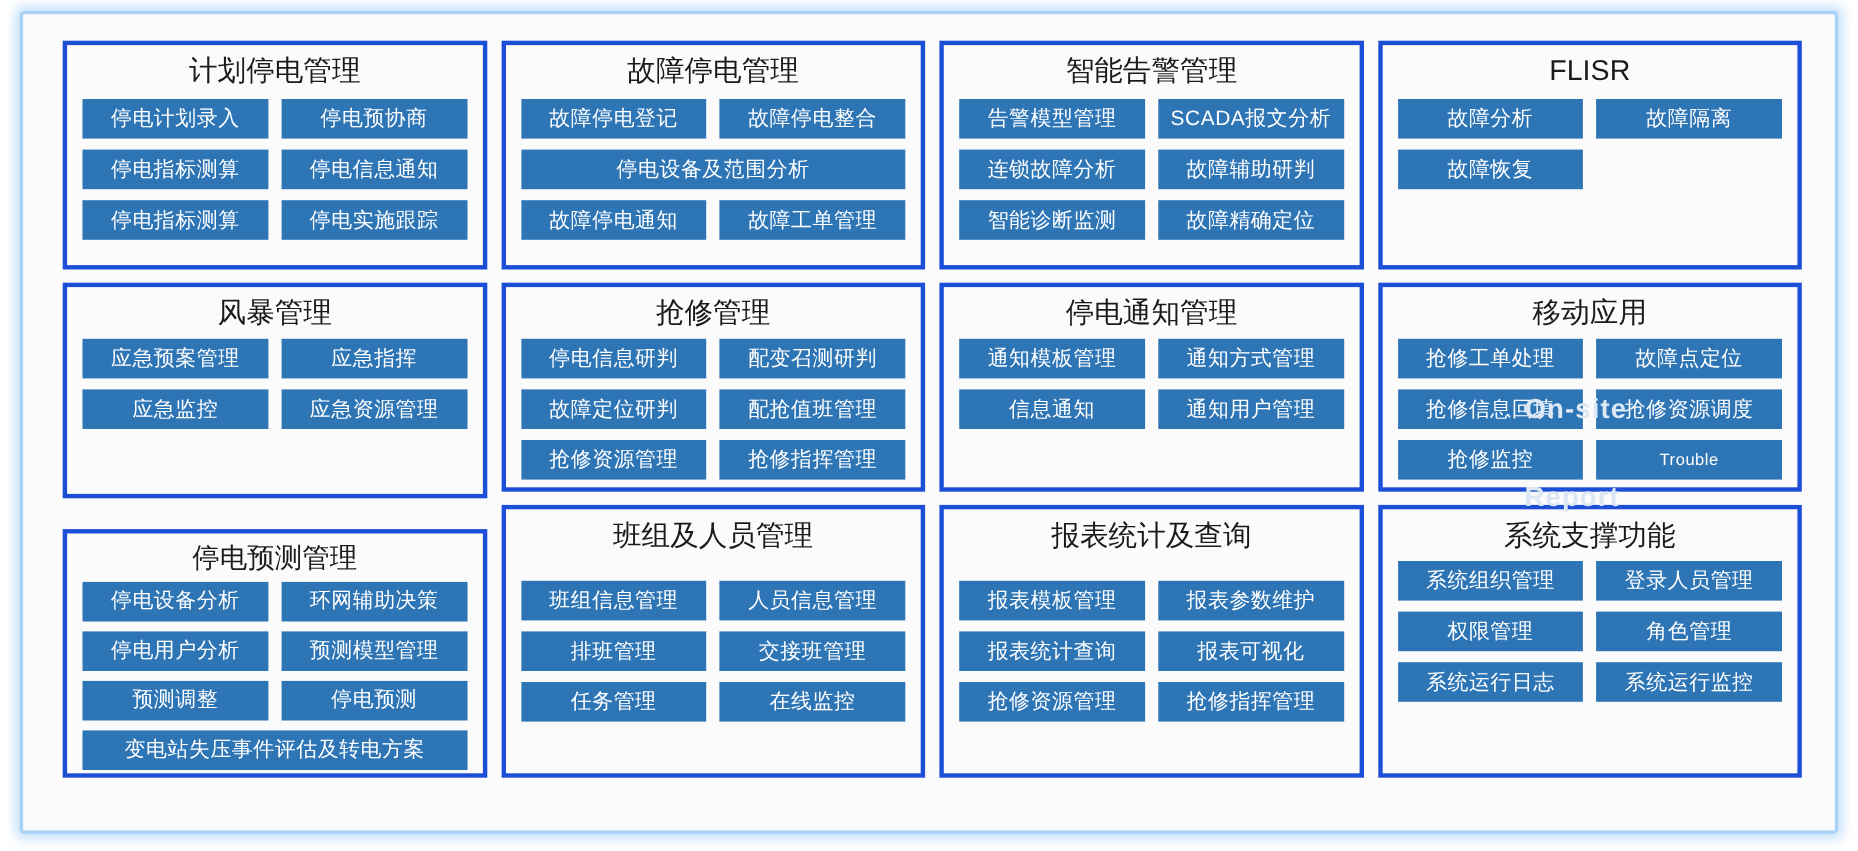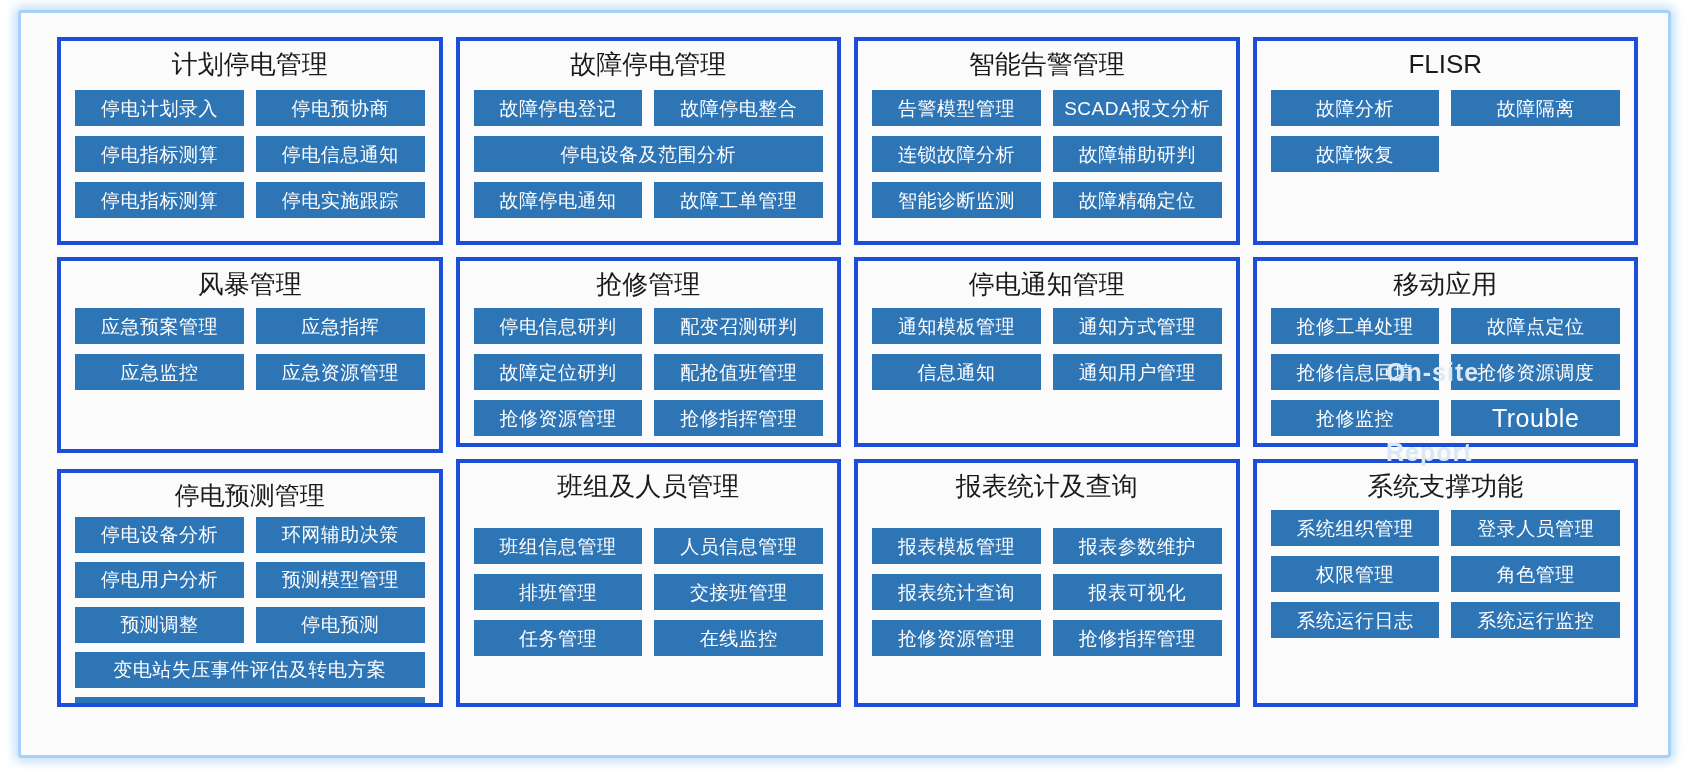--- a/index.html
+++ b/index.html
@@ -89,21 +89,21 @@
   .btn.wide { flex: 1 1 100%; }
   .btn.half-left { flex: 0 0 calc(50% - 6px); }
 
   
   .panel.row1 .panel-title { margin-bottom: 8px; }
 
   
   #panel-storm { height: 196px; }
 
   
-  #panel-forecast { margin-top: 4px; }
+  #panel-forecast { margin-top: 16px; }
   #panel-forecast .panel-title { font-size: 25px; margin-bottom: 4px; }
   #panel-forecast .btn-rows { gap: 9px; }
 
   
   .col1-stack {
     grid-column: 1;
     grid-row: 2 / span 2;
     display: flex;
     flex-direction: column;
     gap: 12px;
@@ -118,21 +118,21 @@
     font-size: 25px;
     font-weight: 700;
     letter-spacing: 1px;
     pointer-events: none;
     white-space: nowrap;
   }
   #overlay-onsite { left: 1386px; top: 358px; color: #dce8f4; }
   #overlay-report { left: 1386px; top: 438px; color: #dbe7f3; }
 
   
-  .btn.english { font-size: 25px; letter-spacing: 0.5px; }
+  .btn.english { font-size: 15px; letter-spacing: 0.5px; }
 </style>
 </head>
 <body>
 
 <div id="app-frame">
   <div id="panel-grid">
 
     <div class="panel row1" style="grid-column:1;grid-row:1;">
       <div class="panel-title">计划停电管理</div>
       <div class="btn-rows">

